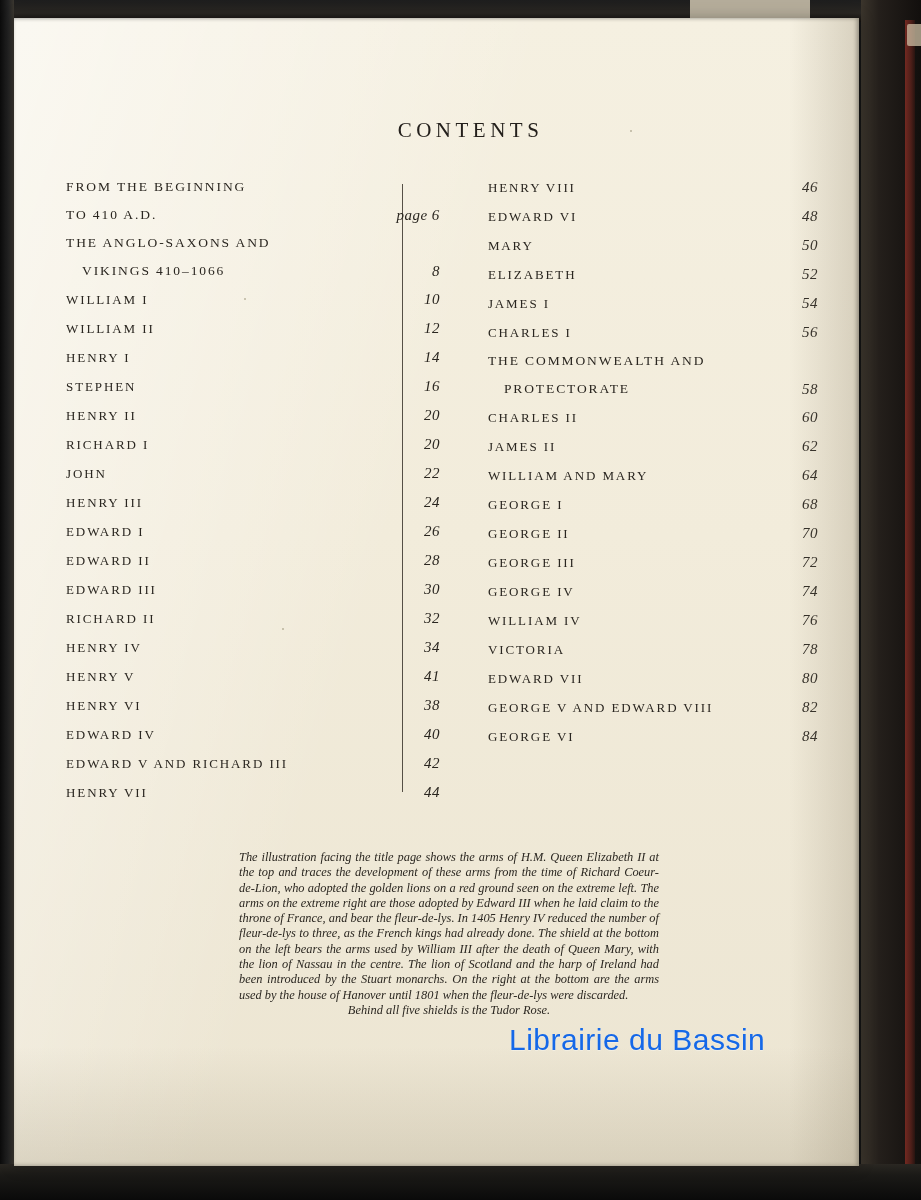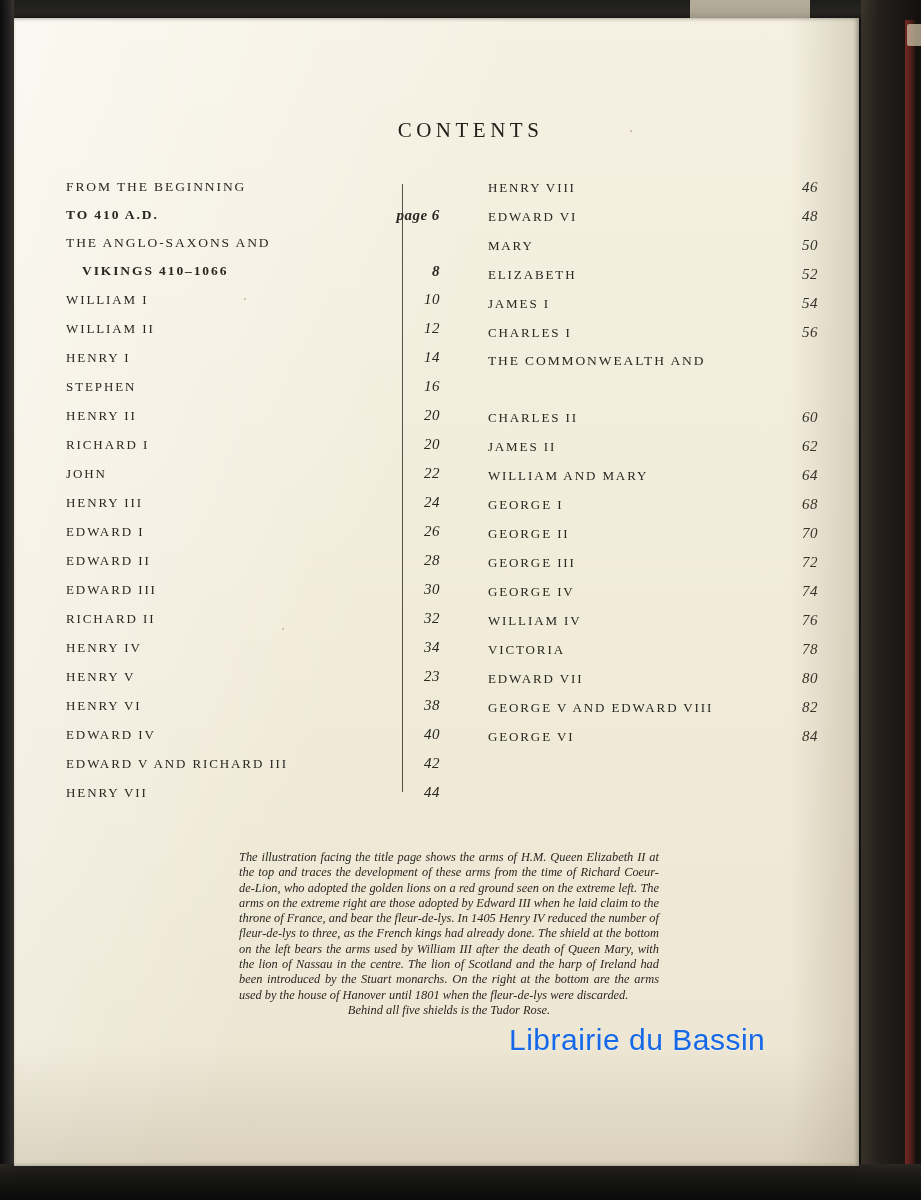--- a/index.html
+++ b/index.html
@@ -158,21 +158,20 @@
     letter-spacing: 1.9px;
     color: #2a2620;
     text-transform: uppercase;
     line-height: 28px;
     white-space: nowrap;
   }
   .entry.two-line .line2row {
     display: flex;
     align-items: center;
     justify-content: space-between;
-    font-weight: bold;
   }
   .entry.two-line .line2 {
     display: block;
     font-family: "Liberation Serif", serif;
     font-size: 13.5px;
     letter-spacing: 1.9px;
     color: #2a2620;
     text-transform: uppercase;
     line-height: 28px;
     white-space: nowrap;
@@ -309,21 +308,21 @@
         <div class="entry">
           <span class="label">RICHARD  II</span>
           <span class="num">32</span>
         </div>
         <div class="entry">
           <span class="label">HENRY  IV</span>
           <span class="num">34</span>
         </div>
         <div class="entry">
           <span class="label">HENRY  V</span>
-          <span class="num">23</span>
+          <span class="num">41</span>
         </div>
         <div class="entry">
           <span class="label">HENRY  VI</span>
           <span class="num">38</span>
         </div>
         <div class="entry">
           <span class="label">EDWARD  IV</span>
           <span class="num">40</span>
         </div>
         <div class="entry">
@@ -359,20 +358,24 @@
           <span class="label">JAMES  I</span>
           <span class="num">54</span>
         </div>
         <div class="entry">
           <span class="label">CHARLES  I</span>
           <span class="num">56</span>
         </div>
 
         <div class="entry two-line">
           <span class="line1">THE  COMMONWEALTH  AND</span>
+          <span class="line2row">
+            <span class="line2">PROTECTORATE</span>
+            <span class="num">58</span>
+          </span>
         </div>
 
         <div class="entry">
           <span class="label">CHARLES  II</span>
           <span class="num">60</span>
         </div>
         <div class="entry">
           <span class="label">JAMES  II</span>
           <span class="num">62</span>
         </div>

